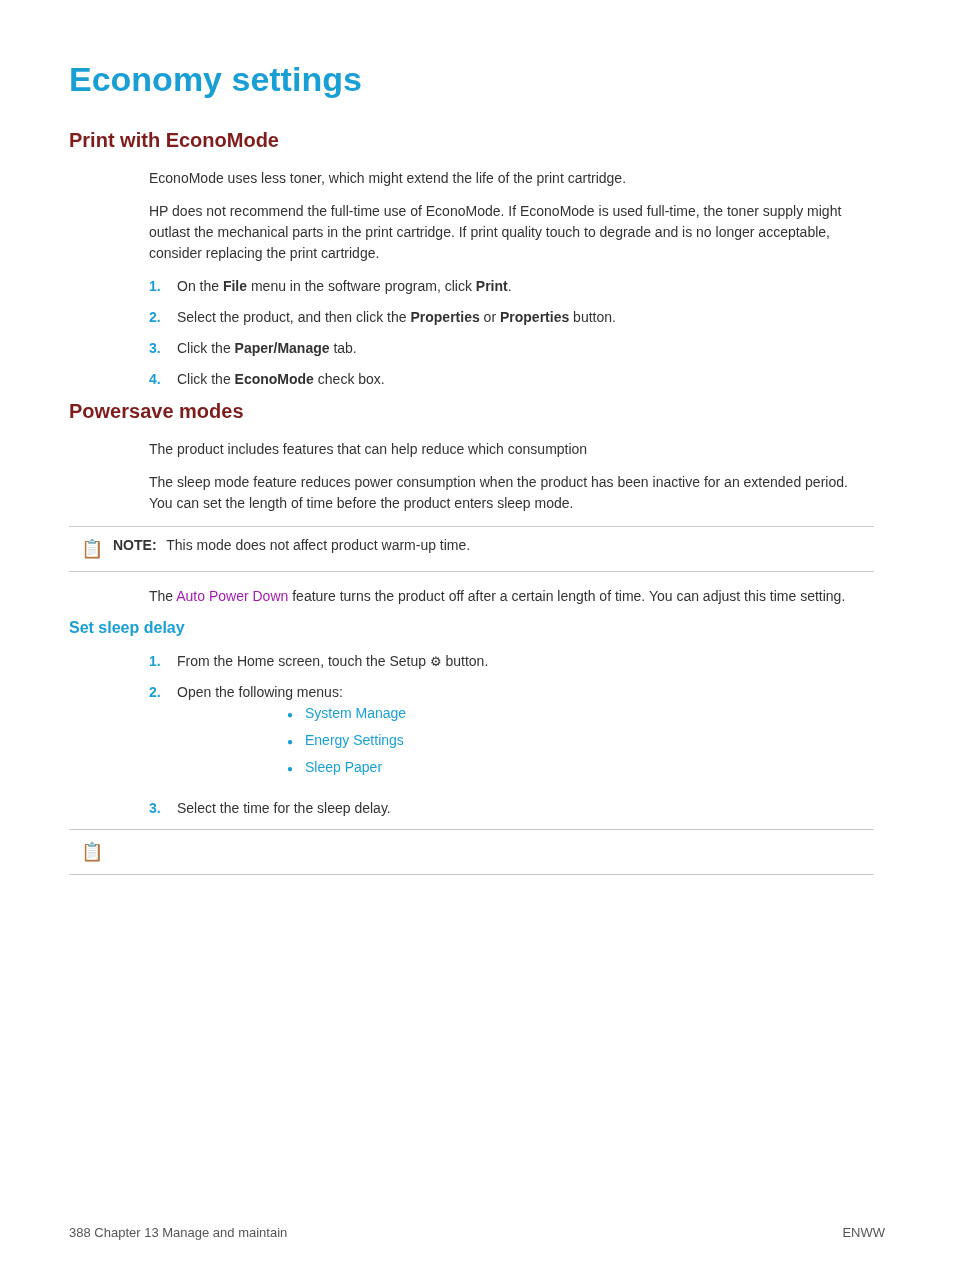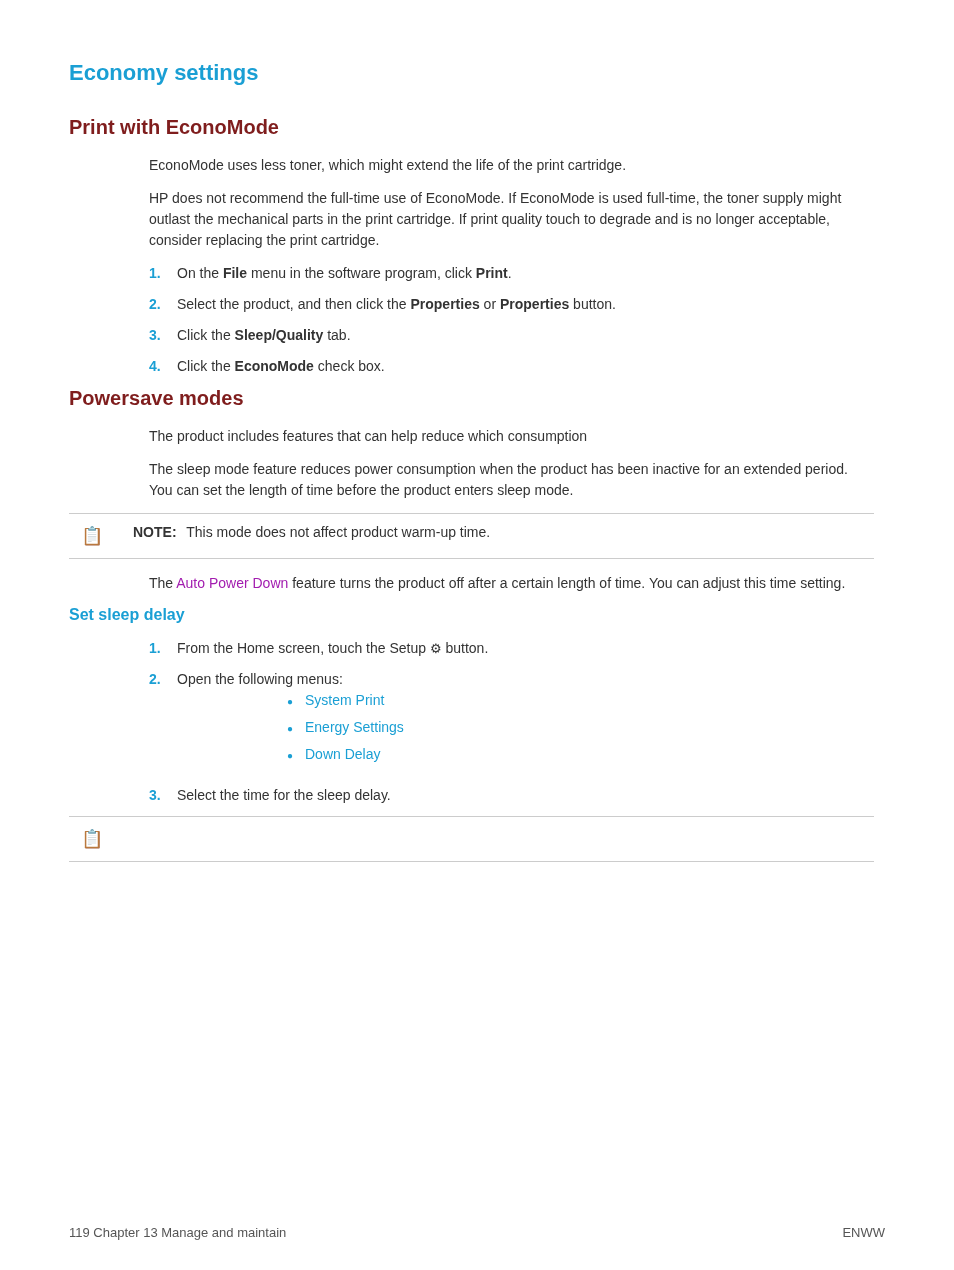--- a/index.html
+++ b/index.html
@@ -7,21 +7,21 @@
       background: #ffffff;
       font-family: Arial, Helvetica, sans-serif;
       font-size: 14px;
       color: #333333;
       width: 954px;
       min-height: 1270px;
       padding: 60px 80px 60px 69px;
       position: relative;
     }
     .page-title {
-      font-size: 22px;
+      font-size: 34px;
       font-weight: bold;
       color: #1a9fd4;
       margin-bottom: 30px;
     }
     .section-title {
       font-size: 20px;
       font-weight: bold;
       color: #7f1d1d;
       margin-bottom: 16px;
       margin-top: 10px;
@@ -68,21 +68,20 @@
     }
     .note-icon {
       font-size: 18px;
       color: #666;
       min-width: 24px;
       margin-top: 1px;
     }
     .note-label {
       font-weight: bold;
       margin-right: 6px;
-      margin-left: 20px;
     }
     .link-text {
       color: #a21caf;
       text-decoration: none;
     }
     .bullet-list {
       margin-left: 110px;
       margin-bottom: 10px;
       list-style: none;
     }
@@ -133,21 +132,21 @@
   <div class="numbered-item">
     <span class="num">1.</span>
     <span class="content">On the <b>File</b> menu in the software program, click <b>Print</b>.</span>
   </div>
   <div class="numbered-item">
     <span class="num">2.</span>
     <span class="content">Select the product, and then click the <b>Properties</b> or <b>Properties</b> button.</span>
   </div>
   <div class="numbered-item">
     <span class="num">3.</span>
-    <span class="content">Click the <b>Sleep/Quality</b> tab.</span>
+    <span class="content">Click the <b>Paper/Manage</b> tab.</span>
   </div>
   <div class="numbered-item">
     <span class="num">4.</span>
     <span class="content">Click the <b>EconoMode</b> check box.</span>
   </div>
 </div>
 
 <h2 class="section-title">Powersave modes</h2>
 
 <p class="body-text">The product includes features that can help reduce which consumption</p>
@@ -175,39 +174,39 @@
       <span>From the Home screen, touch the Setup </span><span class="setup-icon">⚙</span><span> button.</span>
     </span>
   </div>
   <div class="numbered-item">
     <span class="num">2.</span>
     <span class="content">
       <span>Open the following menus:</span>
       <ul class="bullet-list">
         <li class="bullet-item">
           <span class="bullet-dot">●</span>
-          <span class="bullet-item-text">System Print</span>
+          <span class="bullet-item-text">System Manage</span>
         </li>
         <li class="bullet-item">
           <span class="bullet-dot">●</span>
           <span class="bullet-item-text">Energy Settings</span>
         </li>
         <li class="bullet-item">
           <span class="bullet-dot">●</span>
-          <span class="bullet-item-text">Down Delay</span>
+          <span class="bullet-item-text">Sleep Paper</span>
         </li>
       </ul>
     </span>
   </div>
   <div class="numbered-item">
     <span class="num">3.</span>
     <span class="content">Select the time for the sleep delay.</span>
   </div>
 </div>
 
 <div class="note-box">
   <span class="note-icon">📋</span>
 </div>
 
 <div class="footer">
-  <span>119    Chapter 13   Manage and maintain</span>
+  <span>388    Chapter 13   Manage and maintain</span>
   <span>ENWW</span>
 </div>
 
 </body></html>

